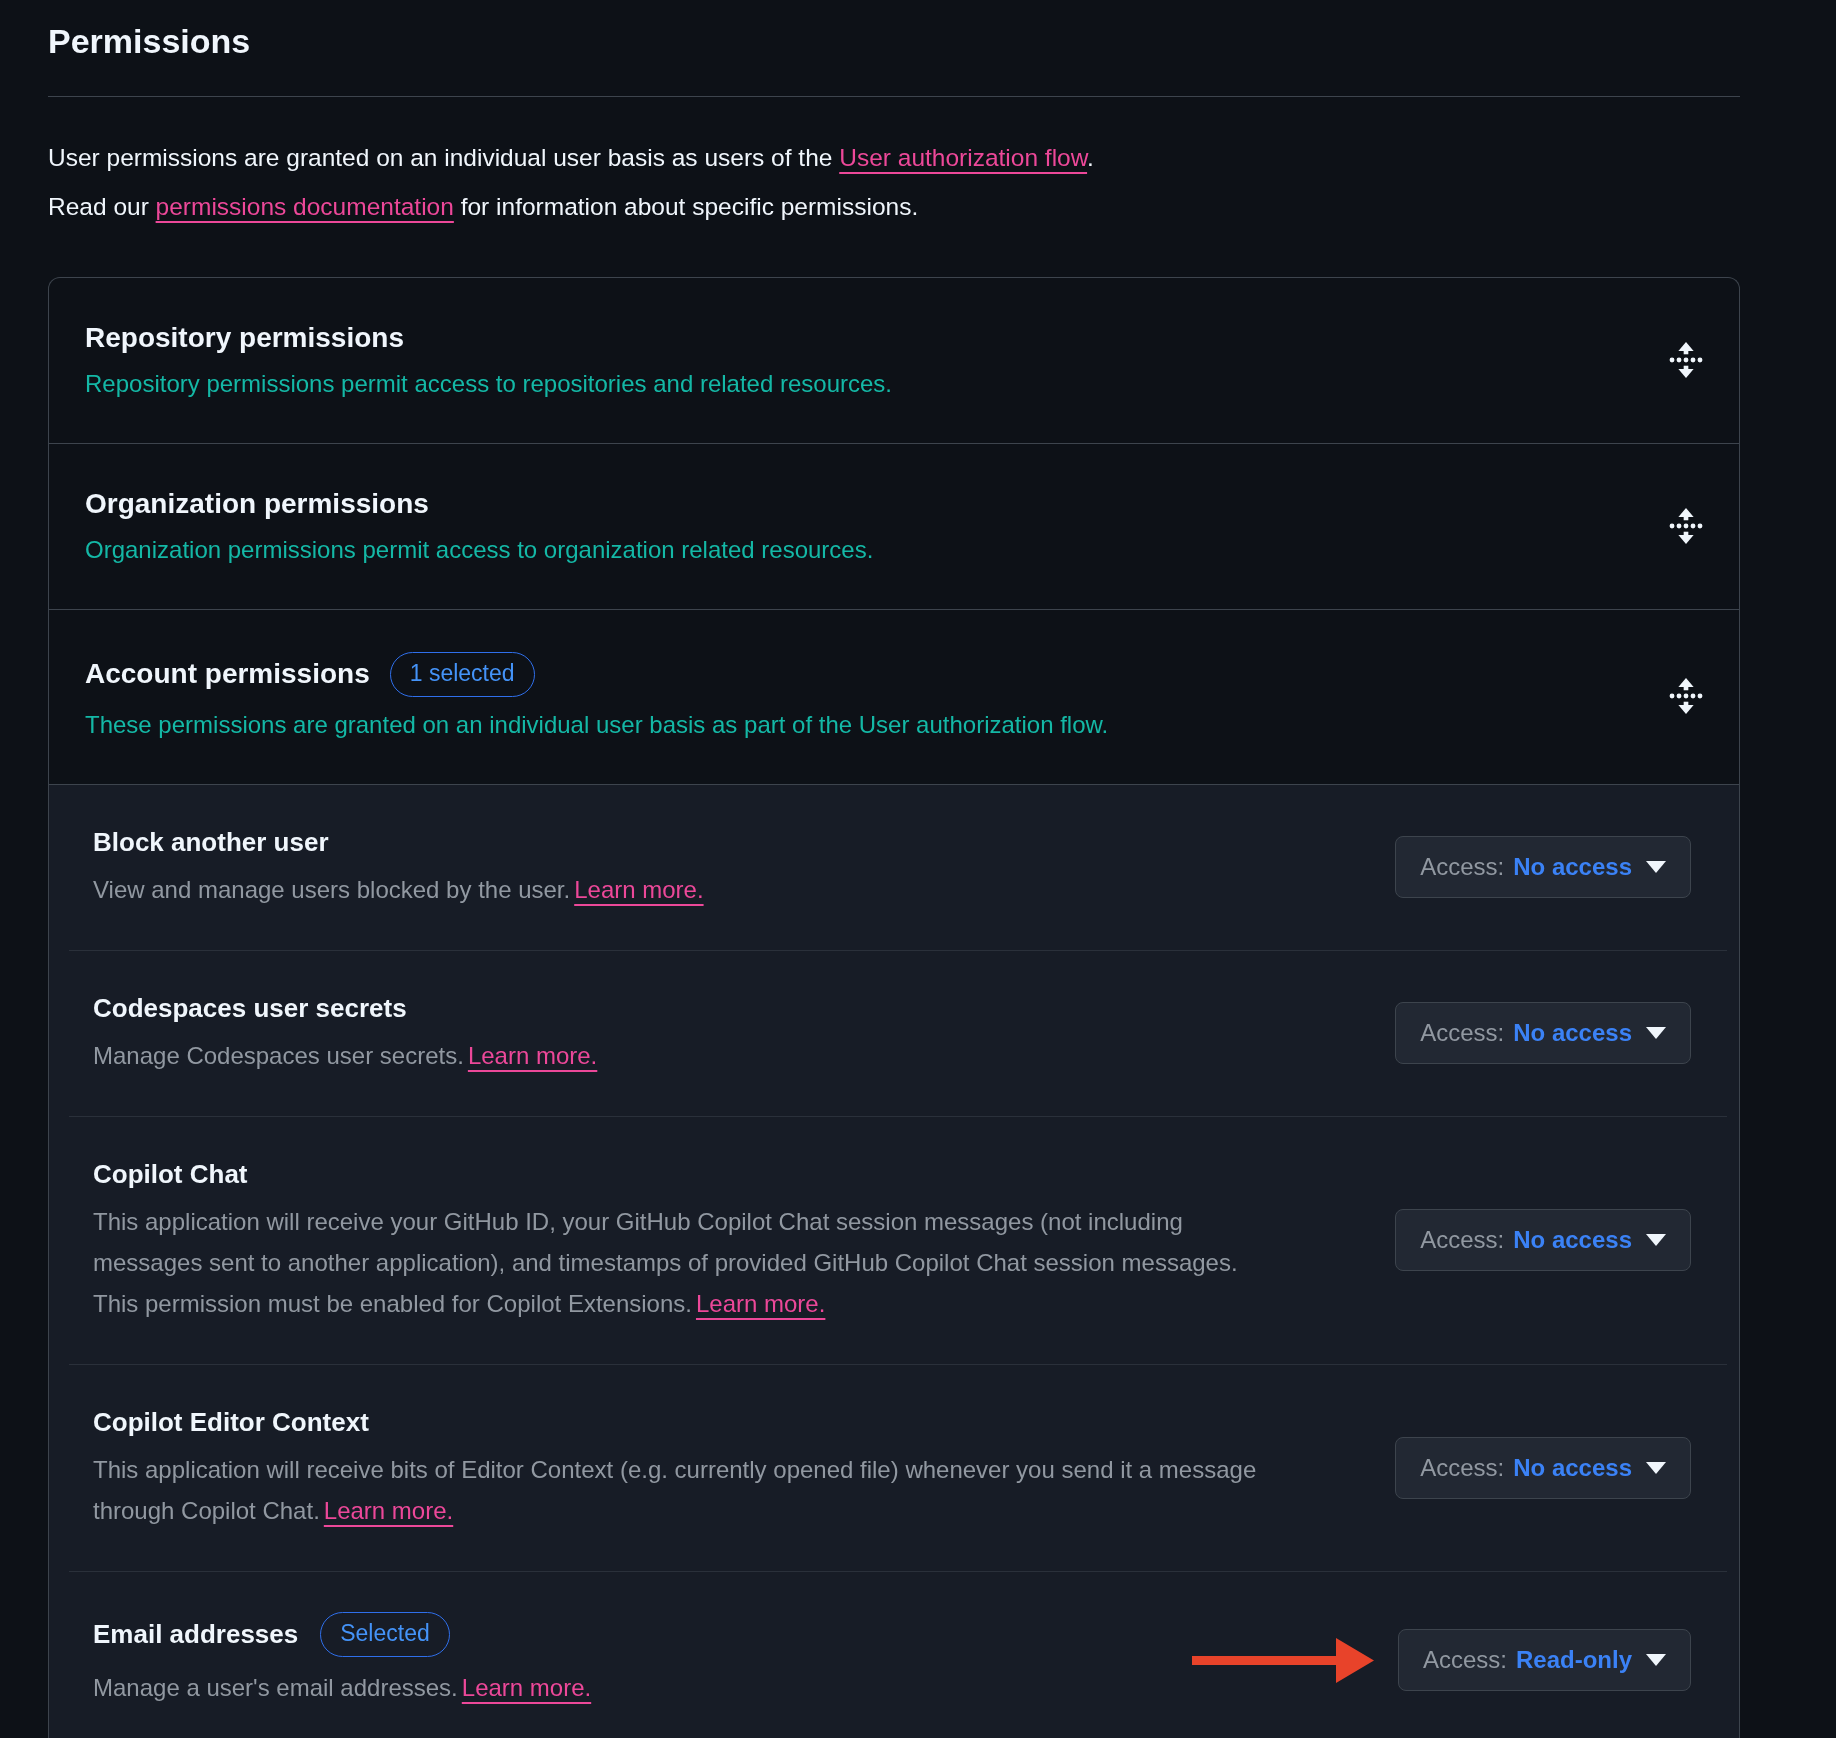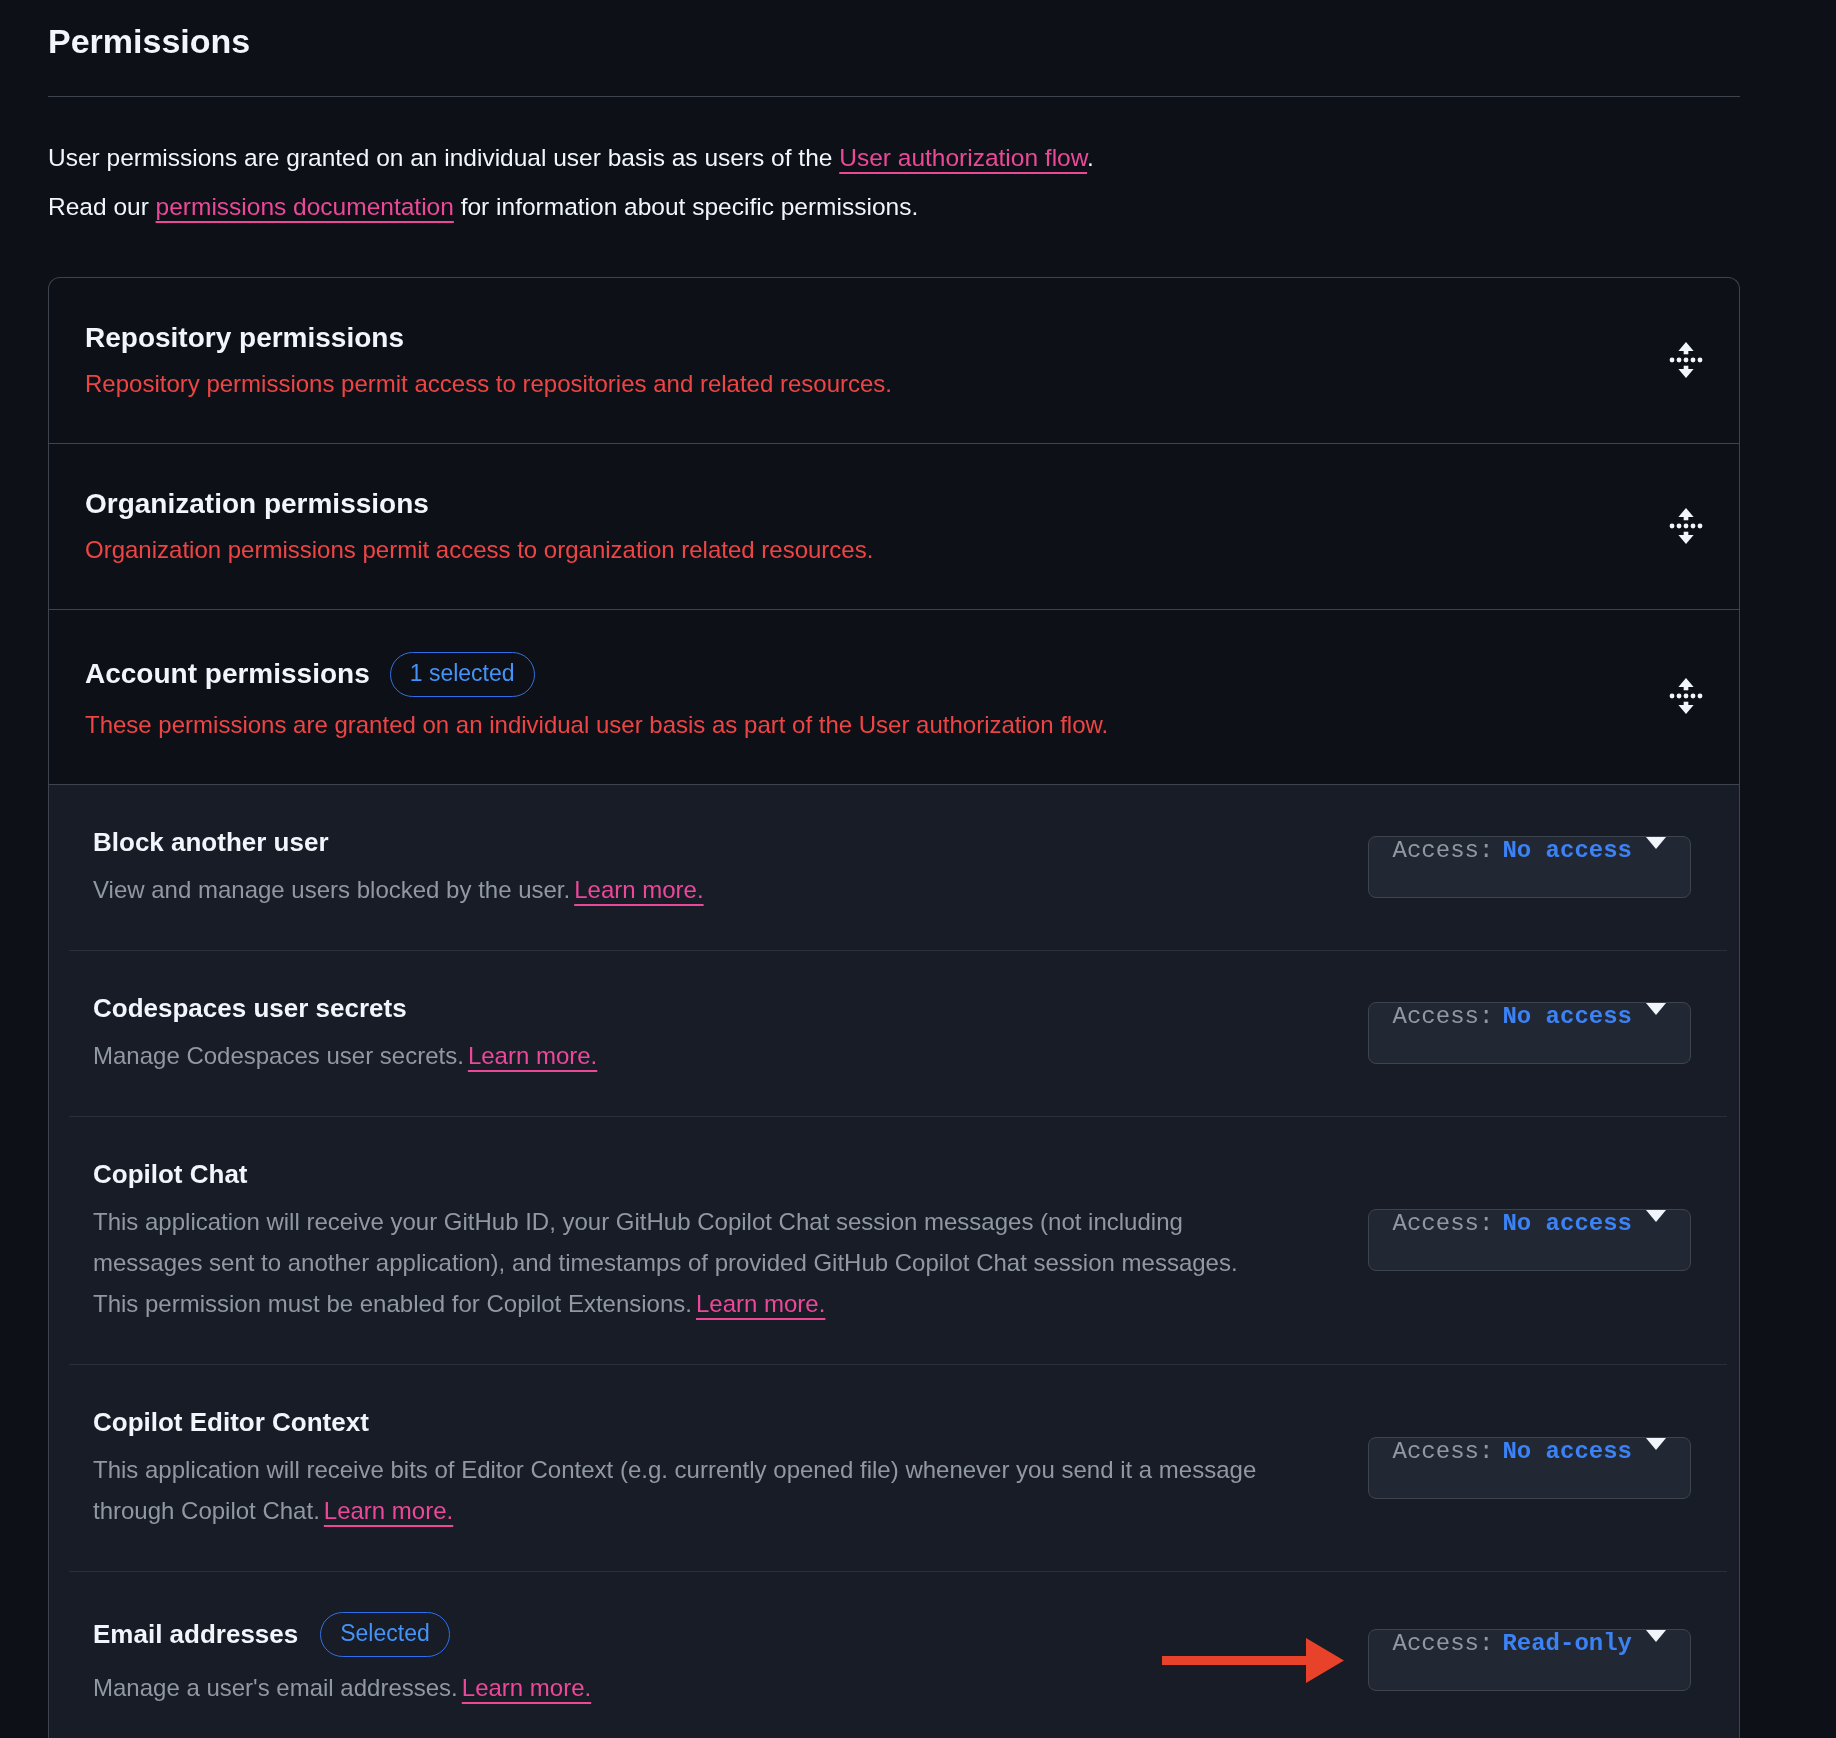--- a/index.html
+++ b/index.html
@@ -28,21 +28,21 @@
     border-radius: 12px 12px 0 0;
     overflow: hidden;
   }
 
   .section {
     display: flex; align-items: center; justify-content: space-between;
     padding: 42px 36px 44px;
   }
   .section + .section { border-top: 1px solid #3d444d; }
   .section-title { margin: 0; font-size: 28px; font-weight: 700; line-height: 36px; }
-  .section-desc { margin: 12px 0 0; font-size: 24px; line-height: 31px; color: #ef4444; }
+  .section-desc { margin: 12px 0 0; font-size: 24px; line-height: 31px; color: #14b8a6; }
   .title-line { display: flex; align-items: center; gap: 20px; }
 
   .badge {
     display: inline-block;
     font-size: 23px; line-height: 1.25; font-weight: 400;
     color: #4493f8;
     border: 1.5px solid #2f6feb;
     border-radius: 999px;
     padding: 6px 19px 8px;
     white-space: nowrap;
@@ -54,27 +54,27 @@
   .rows { border-top: 1px solid #3d444d; background: #171c26; padding-bottom: 12px; }
   .row { display: flex; align-items: center; padding: 40px 48px 40px 44px; }
   .row-text { max-width: 1190px; margin-right: auto; }
   .row-title { margin: 0; font-size: 26px; font-weight: 700; line-height: 34px; }
   .row-title-line { display: flex; align-items: center; gap: 22px; }
   .row-desc { margin: 10px 0 0; font-size: 24px; line-height: 41px; color: #9198a1; }
   .row-desc a.link { margin-left: 4px; }
   .row-sep { border-top: 1px solid #2a303a; margin: 0 12px 0 20px; }
 
   .access-btn {
-    display: flex; 
+    display: flex; align-items: center;
     flex-shrink: 0;
     height: 62px; padding: 0 24px;
     background: #222833;
     border: 1px solid #3d444d;
     border-radius: 8px;
-    font-family: Liberation Mono, monospace;
+    font-family: Liberation Sans, sans-serif;
     font-size: 24px; color: #9198a1;
     cursor: pointer;
   }
   .access-btn .lbl { margin-right: 9px; }
   .access-btn .val { color: #3b82f6; font-weight: 700; }
   .caret {
     width: 0; height: 0; margin-left: 14px;
     border-left: 10px solid transparent;
     border-right: 10px solid transparent;
     border-top: 12px solid #f0f6fc;

